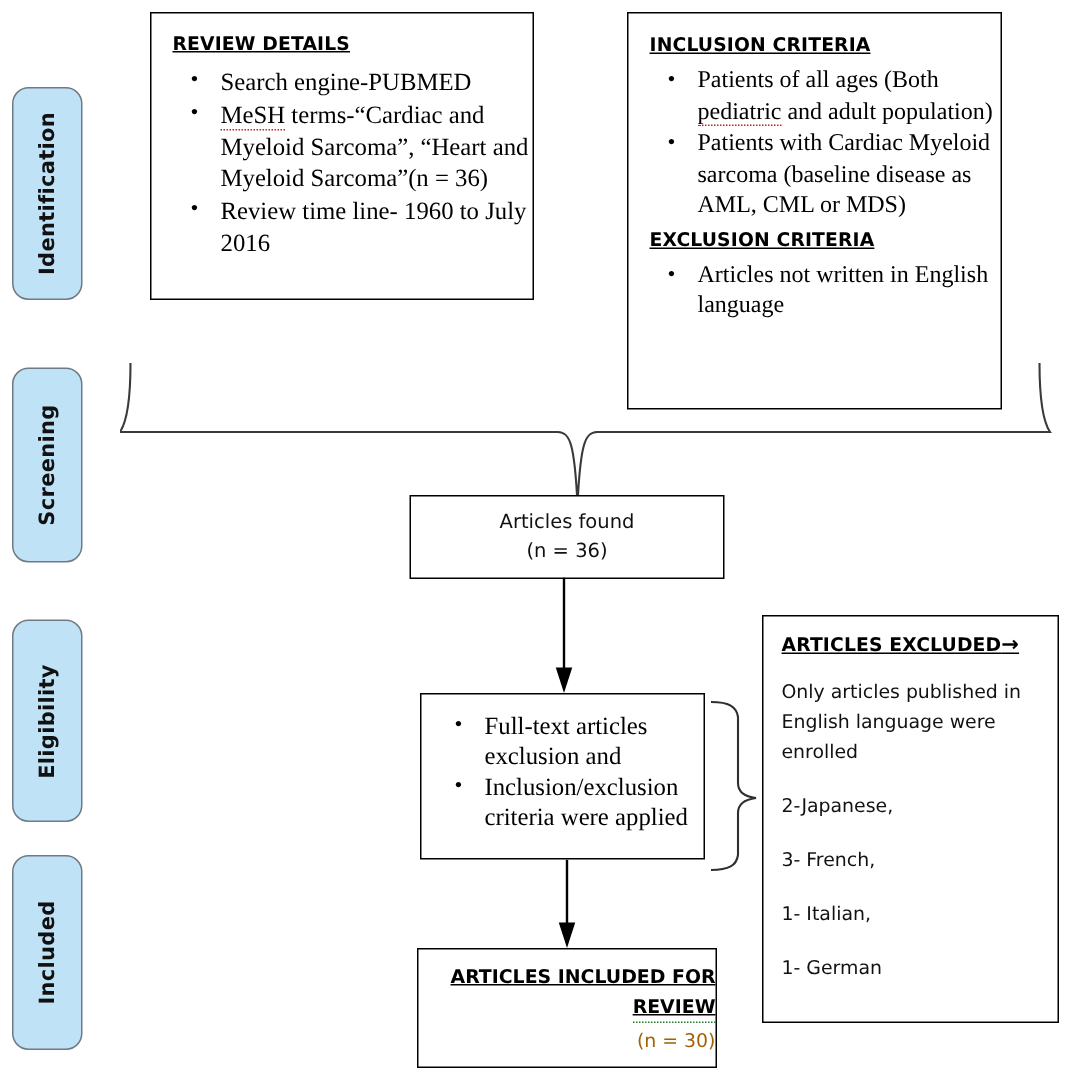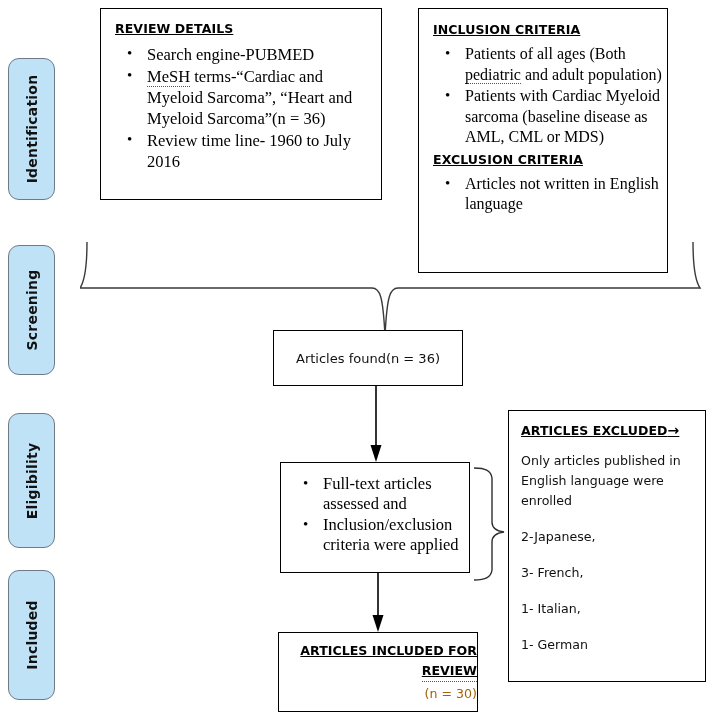--- a/index.html
+++ b/index.html
@@ -80,36 +80,36 @@
   .squig {
     border-bottom: 1.5px dotted #c32222;
     padding-bottom: 0px;
   }
   .squig-green {
     border-bottom: 1.5px dotted #1f7a29;
   }
 
   
   #review-details {
-    left: 100px; top: 8px; width: 282px; height: 192px;
+    left: 100px; top: 8px; width: 256px; height: 192px;
   }
   #review-details .hdr { margin: 12px 0 8px 14px; }
 
   
   #criteria-box {
     left: 418px; top: 8px; width: 250px; height: 265px;
   }
   #criteria-box .hdr { margin: 13px 0 7px 14px; }
   #criteria-box .hdr.second { margin: 4px 0 7px 14px; }
   #criteria-box ul.bullets li { font-size: 16px; line-height: 20.5px; }
 
   
   #articles-found {
-    left: 273px; top: 330px; width: 190px; height: 56px;
-    display: flex; flex-direction: row;
+    left: 273px; top: 330px; width: 210px; height: 56px;
+    display: flex; flex-direction: column;
     align-items: center; justify-content: center;
   }
   #articles-found div {
     font-family: "DejaVu Sans", sans-serif;
     font-size: 13px;
     line-height: 19px;
     color: #111111;
   }
 
   
@@ -224,21 +224,21 @@
     <div>(n = 36)</div>
   </div>
 
   <svg class="connector" style="left:365px; top:385px;" width="24" height="78" viewBox="0 0 24 78">
     <line x1="11" y1="0" x2="11" y2="62" stroke="#000000" stroke-width="1.6"></line>
     <polygon points="11,77 5.5,60 16.5,60" fill="#000000"></polygon>
   </svg>
 
   <div class="box" id="assessed-box">
     <ul class="bullets">
-      <li><span>Full-text articles assessed and</span></li>
+      <li><span>Full-text articles exclusion and</span></li>
       <li><span>Inclusion/exclusion criteria were applied</span></li>
     </ul>
   </div>
 
   <svg class="connector" style="left:472px; top:466px;" width="34" height="116" viewBox="0 0 34 116">
     <path d="M2,2 C14,2 19,5 20,12 L20,56 C20,62 24,65 32,66 C24,67 20,70 20,76
              L20,104 C19,111 14,114 2,114" fill="none" stroke="#2f2f2f" stroke-width="1.4"></path>
   </svg>
 
   <div class="box" id="excluded-box">

